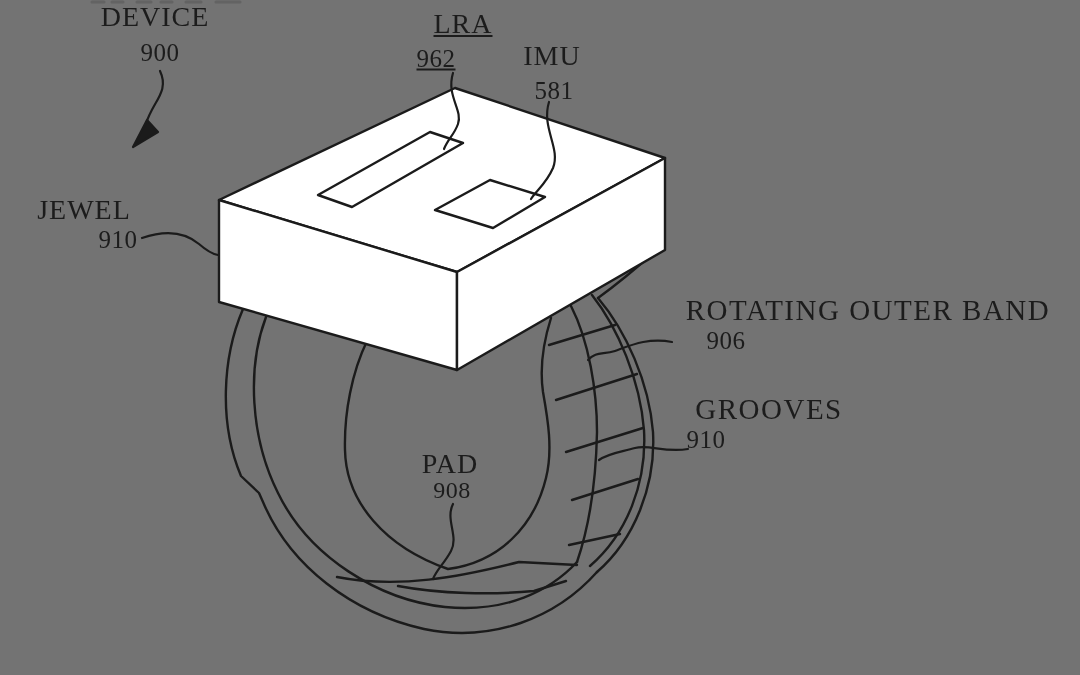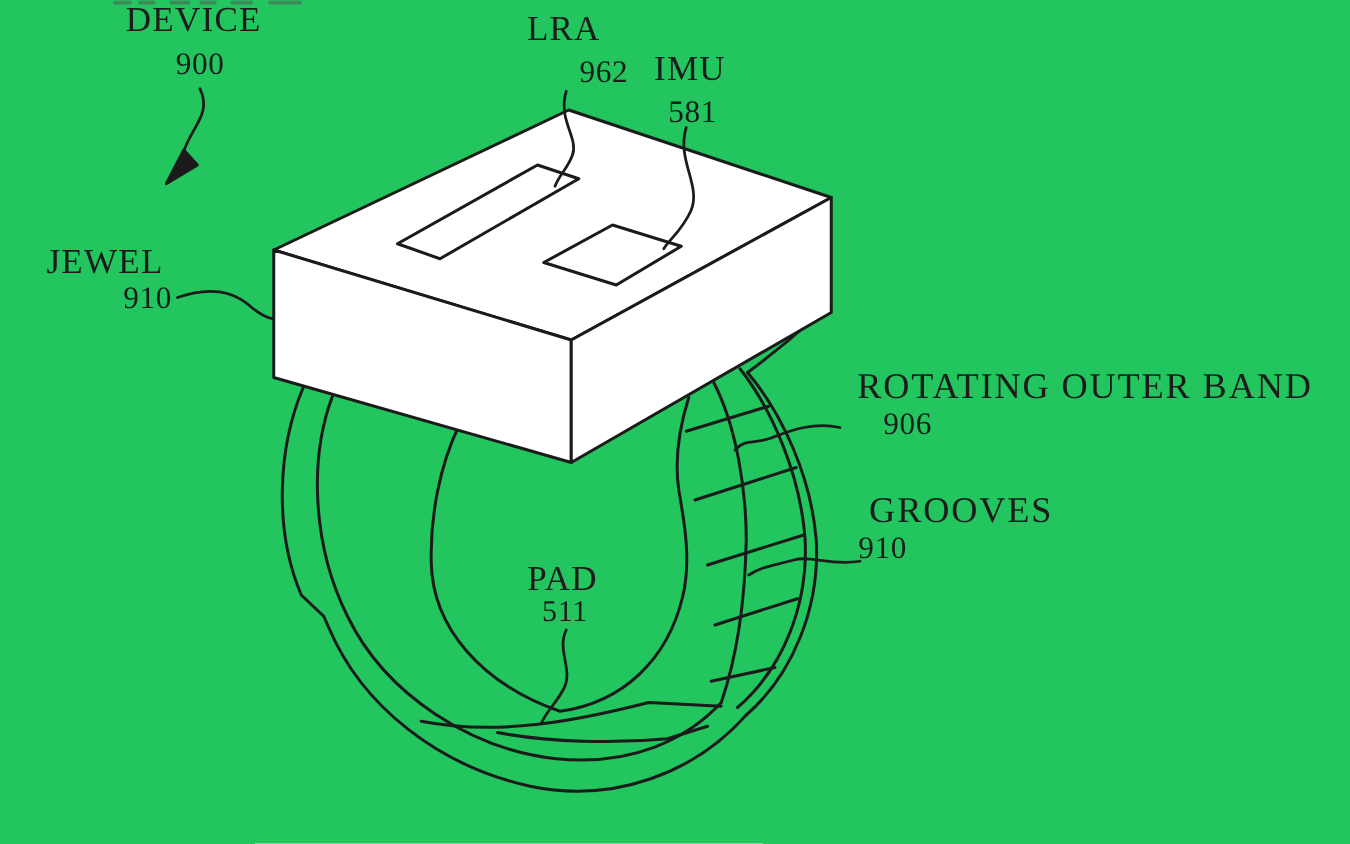--- a/index.html
+++ b/index.html
@@ -5,21 +5,21 @@
   html, body {
     margin: 0;
     padding: 0;
     background: #ffffff;
     font-family: "Liberation Serif", serif;
   }
   #stage {
     position: relative;
     width: 1080px;
     height: 675px;
-    background: #22c55e;
+    background: #737373;
     overflow: hidden;
   }
   #drawing {
     position: absolute;
     left: 0;
     top: 0;
   }
   .callout {
     position: absolute;
     transform: translate(-50%, -50%);
@@ -86,31 +86,31 @@
       <path d="M 142,238 C 168,229 186,233 199,244 C 207,251 212,254 218,255"></path>
       <path d="M 672,342 C 648,337 629,346 615,351 C 603,355 596,351 588,360"></path>
       <path d="M 688,449 C 664,453 649,444 635,448 C 621,452 609,453 599,460"></path>
       <path d="M 453,504 C 445,520 459,536 451,551 C 444,564 437,569 433,579"></path>
     </g>
   </svg>
 
   <div class="callout word" style="left:155px; top:17px;">DEVICE</div>
   <div class="callout ref" style="left:160px; top:52px;">900</div>
 
-  <div class="callout word" style="left:451px; top:24px;">LRA</div>
-  <div class="callout ref" style="left:483px; top:58px;">962</div>
+  <div class="callout word" style="left:463px; top:24px;text-decoration:underline;">LRA</div>
+  <div class="callout ref" style="left:436px; top:58px;text-decoration:underline;">962</div>
 
   <div class="callout word" style="left:552px; top:56px;text-align:right;">IMU</div>
   <div class="callout ref" style="left:554px; top:90px;">581</div>
 
   <div class="callout word" style="left:84px; top:210px;">JEWEL</div>
   <div class="callout ref" style="left:118px; top:239px;">910</div>
 
   <div class="callout word-wide" style="left:868px; top:310px;">ROTATING OUTER BAND</div>
   <div class="callout ref" style="left:694px; top:340px;margin-left:32px;">906</div>
 
   <div class="callout word-wide" style="left:769px; top:409px;">GROOVES</div>
   <div class="callout ref" style="left:706px; top:439px;">910</div>
 
   <div class="callout word" style="left:450px; top:464px;">PAD</div>
-  <div class="callout ref" style="left:452px; top:490px; font-size:24px;">511</div>
+  <div class="callout ref" style="left:452px; top:490px; font-size:24px;">908</div>
 
 </div>
 
 </body></html>

